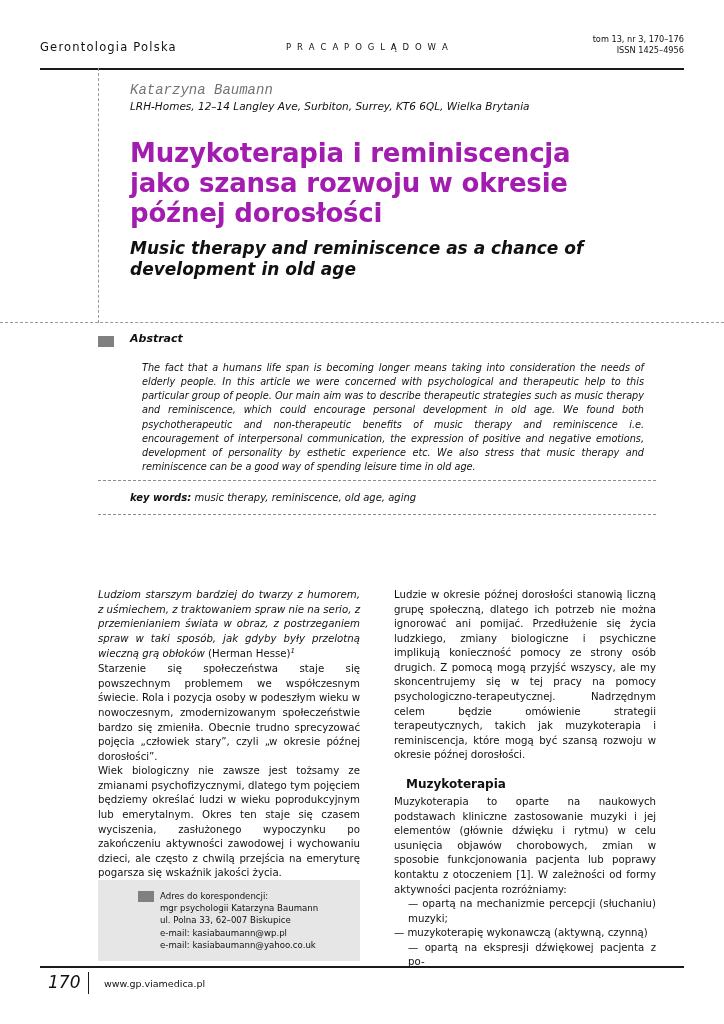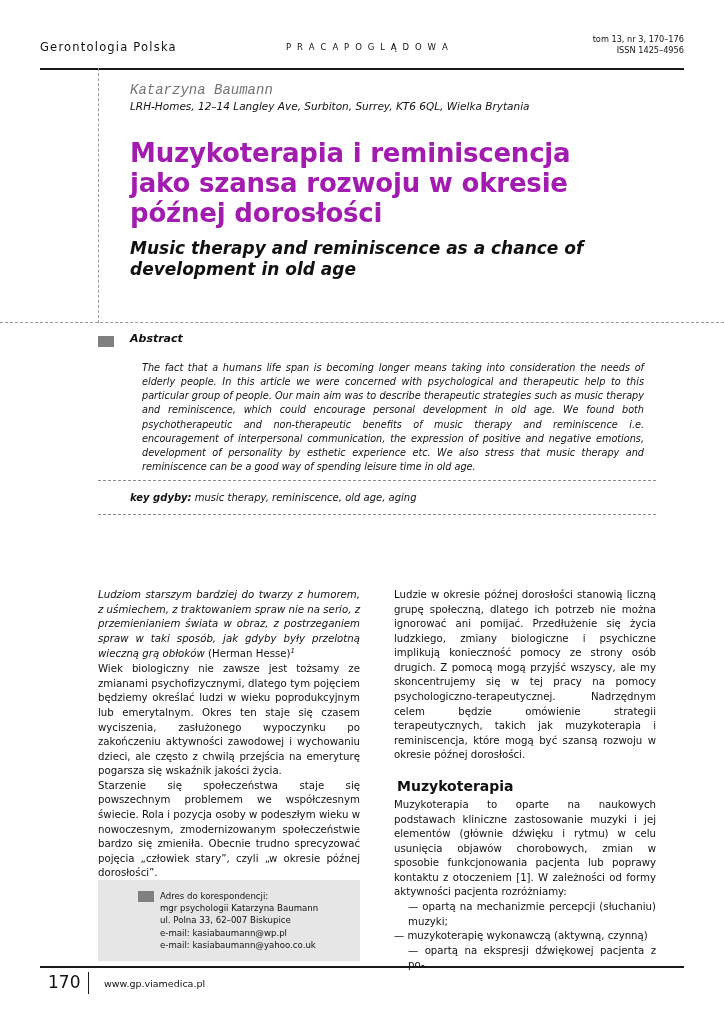--- a/index.html
+++ b/index.html
@@ -183,23 +183,23 @@
     font-size: 10.2px;
     line-height: 1.43;
     text-align: justify;
     color: #111;
   }
   .col-left { left: 0; }
   .col-right { left: 296px; }
   .col p { margin: 0; }
   .col p.it { font-style: italic; }
   .col h3 {
-    font-size: 14px;
+    font-size: 12px;
     font-weight: bold;
-    margin: 13px 0 2px 3px;
+    margin: 13px 0 2px 12px;
   }
   .sup { font-size: 7px; vertical-align: super; }
   .dash-list { margin: 0; }
   .dash-list div { text-indent: 0; }
   .dash-sub { padding-left: 14px; }
 
   
   .corr {
     position: absolute;
     left: 98px;
@@ -224,20 +224,21 @@
     right: 40px;
     top: 966px;
     height: 1.6px;
     background: #1a1a1a;
   }
   .folio {
     position: absolute;
     left: 48px;
     top: 972px;
     font-size: 17px;
+    font-style: italic;
     color: #111;
   }
   .folio-sep {
     position: absolute;
     left: 88px;
     top: 972px;
     width: 1px;
     height: 22px;
     background: #1a1a1a;
   }
@@ -275,32 +276,32 @@
   </div>
 
   <div class="abstract-wrap">
     <div class="grey-marker" style="left:0; top:4px;"></div>
     <div class="abstract-box">
       <p class="abstract-label">Abstract</p>
       <p class="abstract-text">The fact that a humans life span is becoming longer means taking into consideration the needs of elderly people. In this article we were concerned with psychological and therapeutic help to this particular group of people. Our main aim was to describe therapeutic strategies such as music therapy and reminiscence, which could encourage personal development in old age. We found both psychotherapeutic and non-therapeutic benefits of music therapy and reminiscence i.e. encouragement of interpersonal communication, the expression of positive and negative emotions, development of personality by esthetic experience etc. We also stress that music therapy and reminiscence can be a good way of spending leisure time in old age.</p>
     </div>
     <div class="kw-rule" style="top:148px;"></div>
     <div class="keywords" style="top:160px;">
-      <b>key gdyby:</b>
+      <b>key words:</b>
       <span>music therapy, reminiscence, old age, aging</span>
     </div>
     <div class="kw-rule" style="top:182px;"></div>
   </div>
 
   <div class="columns">
 
     <div class="col col-left">
       <p class="it"><span>Ludziom starszym bardziej do twarzy z humorem, z uśmiechem, z traktowaniem spraw nie na serio, z przemienianiem świata w obraz, z postrzeganiem spraw w taki sposób, jak gdyby były przelotną wieczną grą obłoków</span> <span style="font-style:normal">(Herman Hesse)</span><span class="sup">1</span></p>
+      <p>Starzenie się społeczeństwa staje się powszechnym problemem we współczesnym świecie. Rola i pozycja osoby w podeszłym wieku w nowoczesnym, zmodernizowanym społeczeństwie bardzo się zmieniła. Obecnie trudno sprecyzować pojęcia „człowiek stary”, czyli „w okresie późnej dorosłości”.</p>
       <p>Wiek biologiczny nie zawsze jest tożsamy ze zmianami psychofizycznymi, dlatego tym pojęciem będziemy określać ludzi w wieku poprodukcyjnym lub emerytalnym. Okres ten staje się czasem wyciszenia, zasłużonego wypoczynku po zakończeniu aktywności zawodowej i wychowaniu dzieci, ale często z chwilą przejścia na emeryturę pogarsza się wskaźnik jakości życia.</p>
-      <p>Starzenie się społeczeństwa staje się powszechnym problemem we współczesnym świecie. Rola i pozycja osoby w podeszłym wieku w nowoczesnym, zmodernizowanym społeczeństwie bardzo się zmieniła. Obecnie trudno sprecyzować pojęcia „człowiek stary”, czyli „w okresie późnej dorosłości”.</p>
     </div>
 
     <div class="col col-right">
       <p>Ludzie w okresie późnej dorosłości stanowią liczną grupę społeczną, dlatego ich potrzeb nie można ignorować ani pomijać. Przedłużenie się życia ludzkiego, zmiany biologiczne i psychiczne implikują konieczność pomocy ze strony osób drugich. Z pomocą mogą przyjść wszyscy, ale my skoncentrujemy się w tej pracy na pomocy psychologiczno-terapeutycznej. Nadrzędnym celem będzie omówienie strategii terapeutycznych, takich jak muzykoterapia i reminiscencja, które mogą być szansą rozwoju w okresie późnej dorosłości.</p>
       <h3>Muzykoterapia</h3>
       <p>Muzykoterapia to oparte na naukowych podstawach kliniczne zastosowanie muzyki i jej elementów (głównie dźwięku i rytmu) w celu usunięcia objawów chorobowych, zmian w sposobie funkcjonowania pacjenta lub poprawy kontaktu z otoczeniem [1]. W zależności od formy aktywności pacjenta rozróżniamy:</p>
       <div class="dash-list">
         <div class="dash-sub">— opartą na mechanizmie percepcji (słuchaniu) muzyki;</div>
         <div>— muzykoterapię wykonawczą (aktywną, czynną)</div>
         <div class="dash-sub">— opartą na ekspresji dźwiękowej pacjenta z po-</div>

